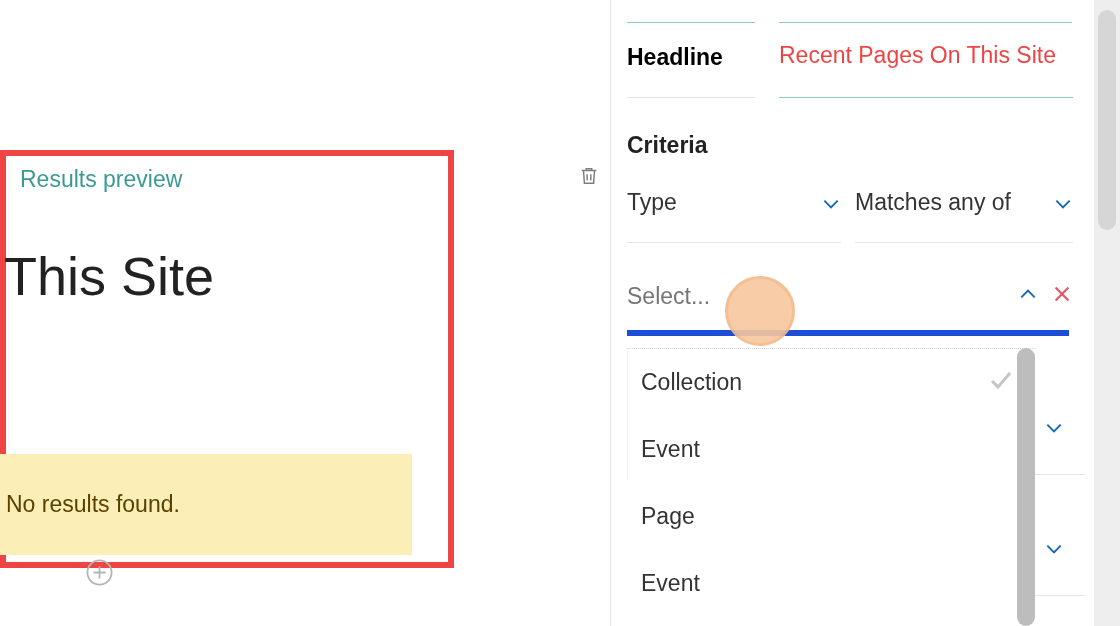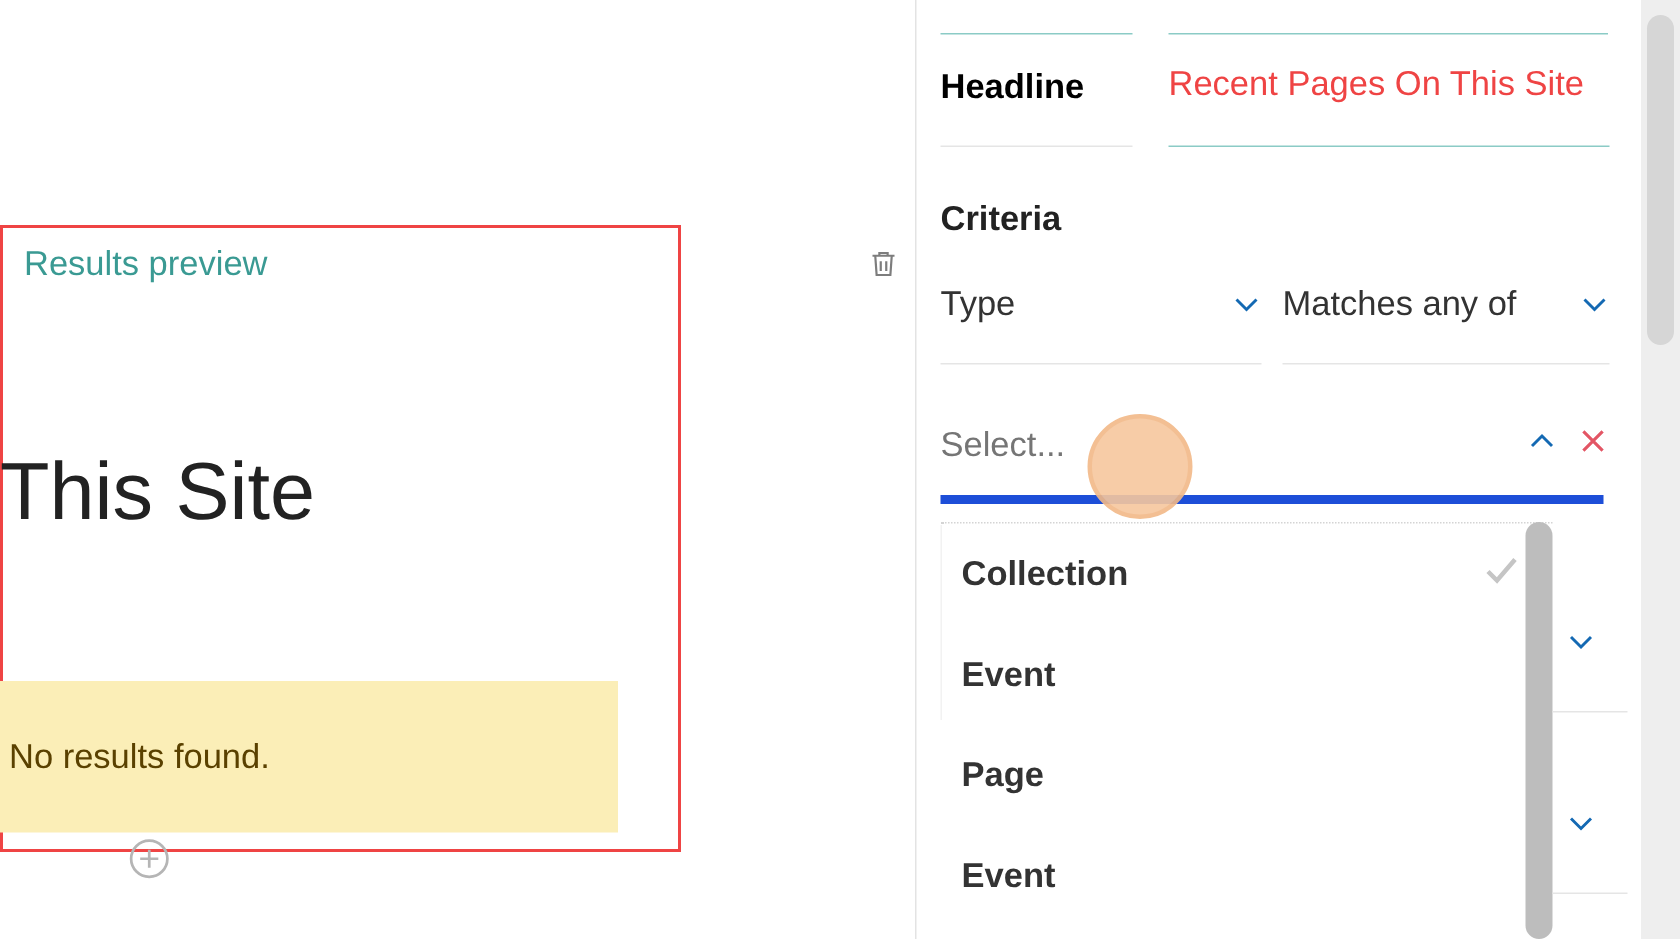--- a/index.html
+++ b/index.html
@@ -1,25 +1,25 @@
 <!DOCTYPE html>
 <html><head>
 <meta charset="utf-8">
 <style>
   * { box-sizing: border-box; margin: 0; padding: 0; }
   html, body { width: 1120px; height: 626px; overflow: hidden; font-family: -apple-system, BlinkMacSystemFont, "Segoe UI", Helvetica, Arial, sans-serif; background: #ffffff; color: #333; }
   .viewport { position: relative; width: 1120px; height: 626px; }
 
   
-  .preview-panel { position: absolute; top: 150px; left: 0; width: 454px; height: 418px; border: 2px solid #ef4444; background: #fff; }
+  .preview-panel { position: absolute; top: 150px; left: 0; width: 454px; height: 418px; border: 6px solid #ef4444; background: #fff; }
   .preview-header { display: flex; align-items: center; justify-content: space-between; padding: 10px 14px 0 14px; }
   .preview-title { color: #3a9a93; font-size: 23px; font-weight: 400; }
   .trash-icon { position: absolute; top: 165px; left: 578px; color: #7d7d7d; }
   .trash-icon svg { width: 22px; height: 22px; }
-  .this-site { font-size: 54px; font-weight: 500; color: #222; padding: 0 0 30px 0; margin-top: 108px; margin-left: -2px; letter-spacing: 0px; }
+  .this-site { font-size: 54px; font-weight: 500; color: #222; padding: 0 0 30px 0; margin-top: 52px; margin-left: -2px; letter-spacing: 0px; }
   .no-results-box { position: absolute; top: 454px; left: 0; width: 412px; height: 101px; background: #fbeeb7; display: flex; align-items: center; padding-left: 6px; }
   .no-results-text { color: #5a4100; font-size: 23px; }
   .add-circle { position: absolute; top: 558px; left: 85px; color: #b5b5b5; }
   .add-circle svg { width: 29px; height: 29px; }
 
   
   .sidebar-sep { position: absolute; top: 0; left: 610px; width: 1px; height: 626px; background: #e3e3e3; }
   .sidebar { position: absolute; top: 0; left: 611px; width: 474px; height: 626px; }
 
   
@@ -54,21 +54,21 @@
   .chevron-up svg { width: 20px; height: 16px; }
   .close-x { color: #e35665; }
   .close-x svg { width: 22px; height: 22px; }
 
   
   .cursor-circle { position: absolute; top: 276px; left: 725px; width: 70px; height: 70px; border-radius: 50%; background: #f7c79e; border: 3px solid #f2b988; opacity: 0.9; }
 
   
   .dropdown { position: absolute; top: 348px; left: 627px; width: 408px; border-top: 1px dotted #d4d4d4; background: #fff; }
   .dropdown-scroll { position: absolute; top: 348px; left: 1017px; width: 18px; height: 278px; background: #bdbdbd; border-radius: 9px; }
-  .dropdown-item { display: flex; align-items: center; justify-content: space-between; padding: 20px 22px 20px 14px; font-size: 23px; color: #333; font-weight: bold; }
+  .dropdown-item { display: flex; align-items: center; justify-content: space-between; padding: 20px 22px 20px 14px; font-size: 23px; color: #333; }
   .check { color: #c5c5c5; }
   .check svg { width: 24px; height: 20px; }
 
   
   .extra-select-1 { position: absolute; top: 420px; left: 1044px; color: #1469b3; }
   .extra-select-1 svg { width: 20px; height: 16px; }
   .extra-line-1 { position: absolute; top: 474px; left: 1035px; width: 50px; height: 1px; background: #e5e5e5; }
   .extra-select-2 { position: absolute; top: 541px; left: 1044px; color: #1469b3; }
   .extra-select-2 svg { width: 20px; height: 16px; }
   .extra-line-2 { position: absolute; top: 595px; left: 1035px; width: 50px; height: 1px; background: #e5e5e5; }

